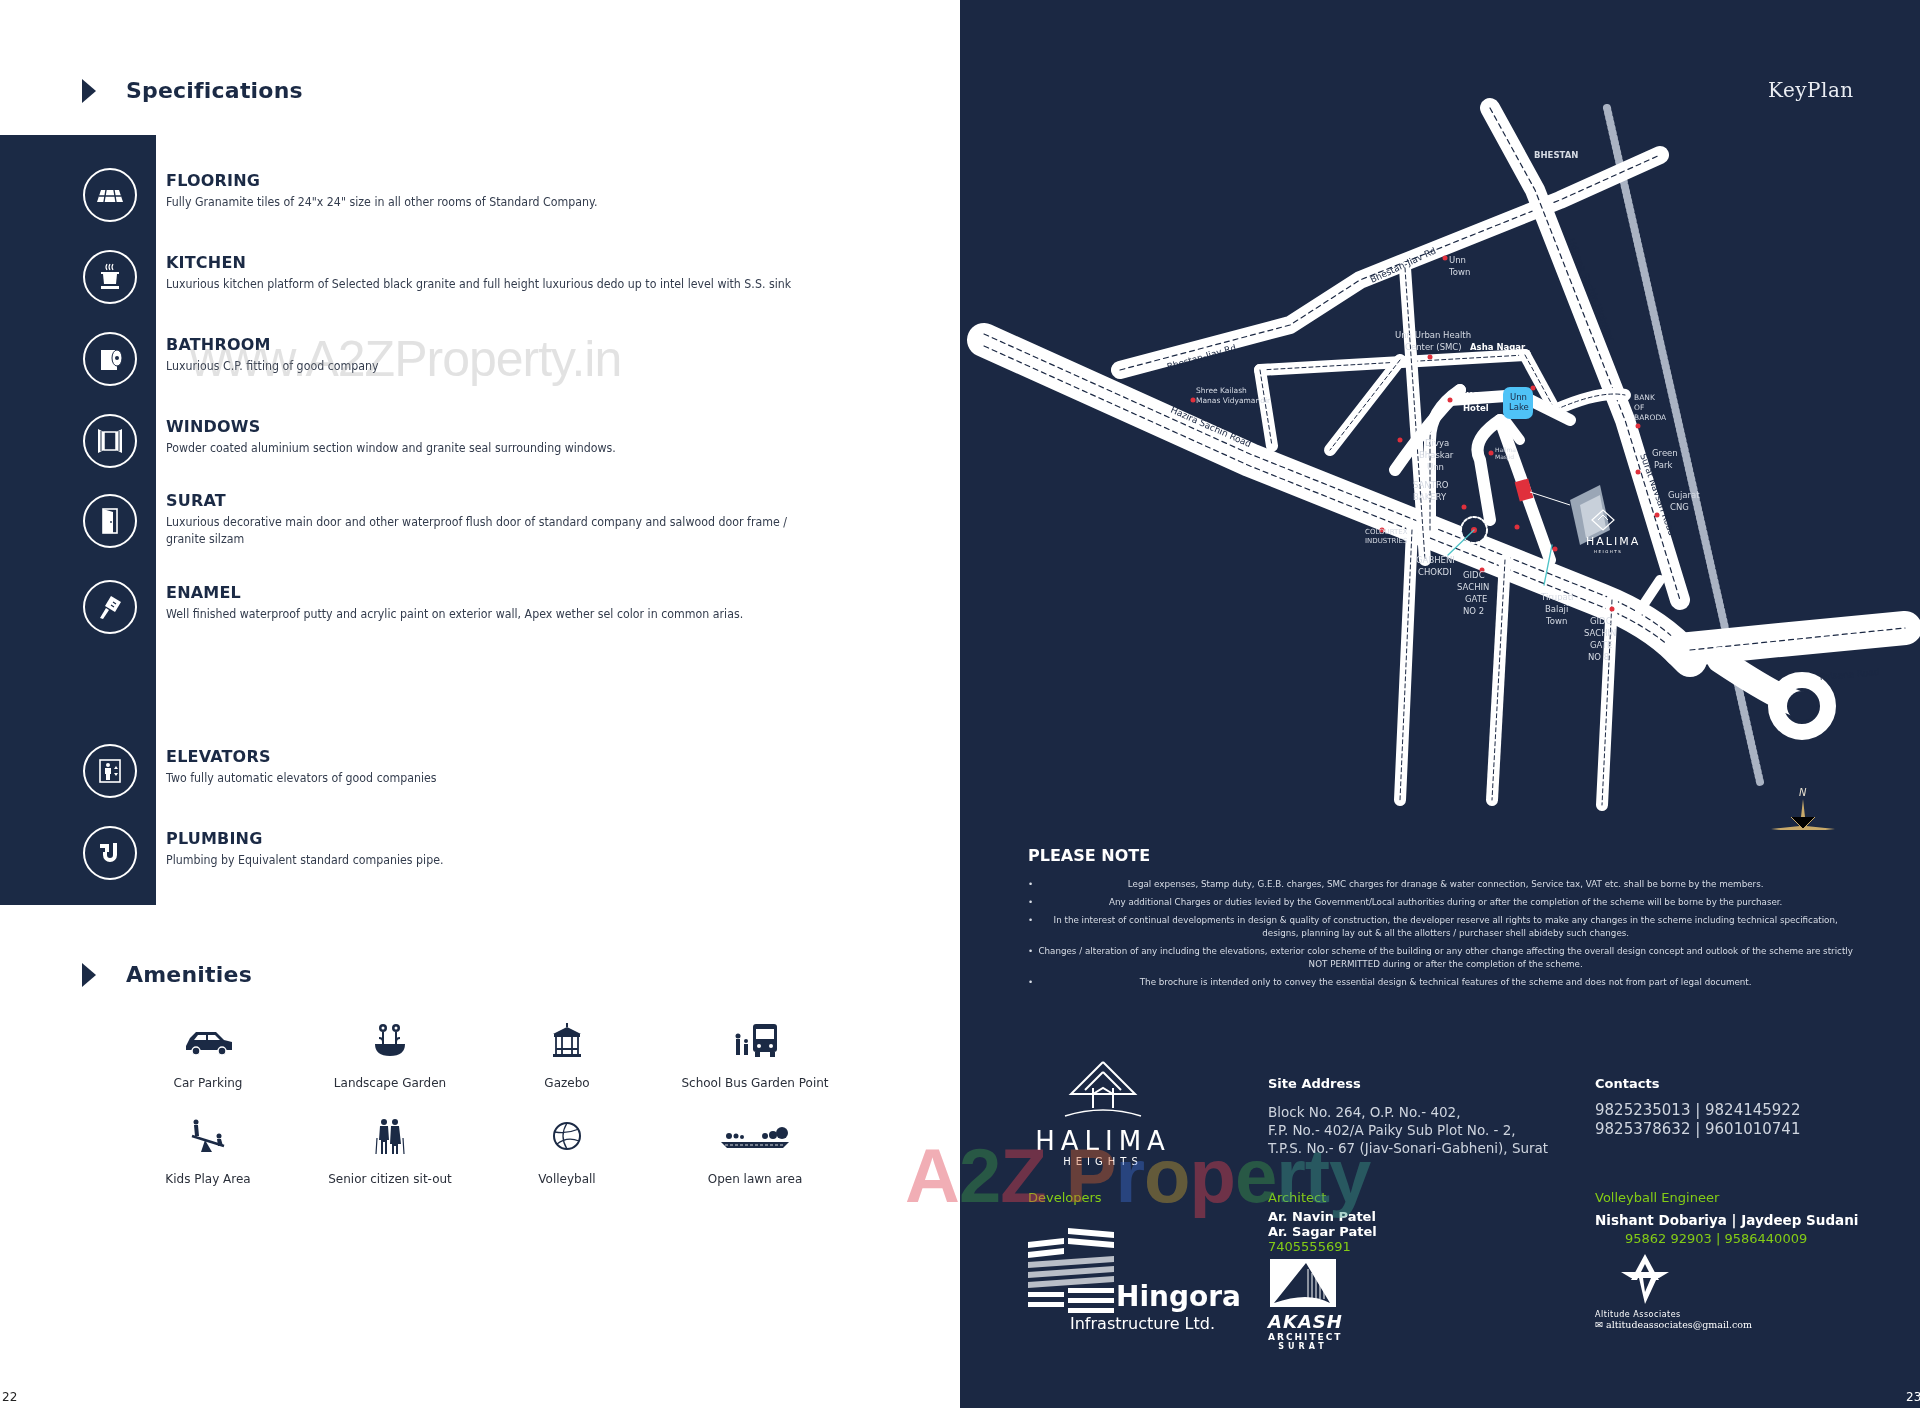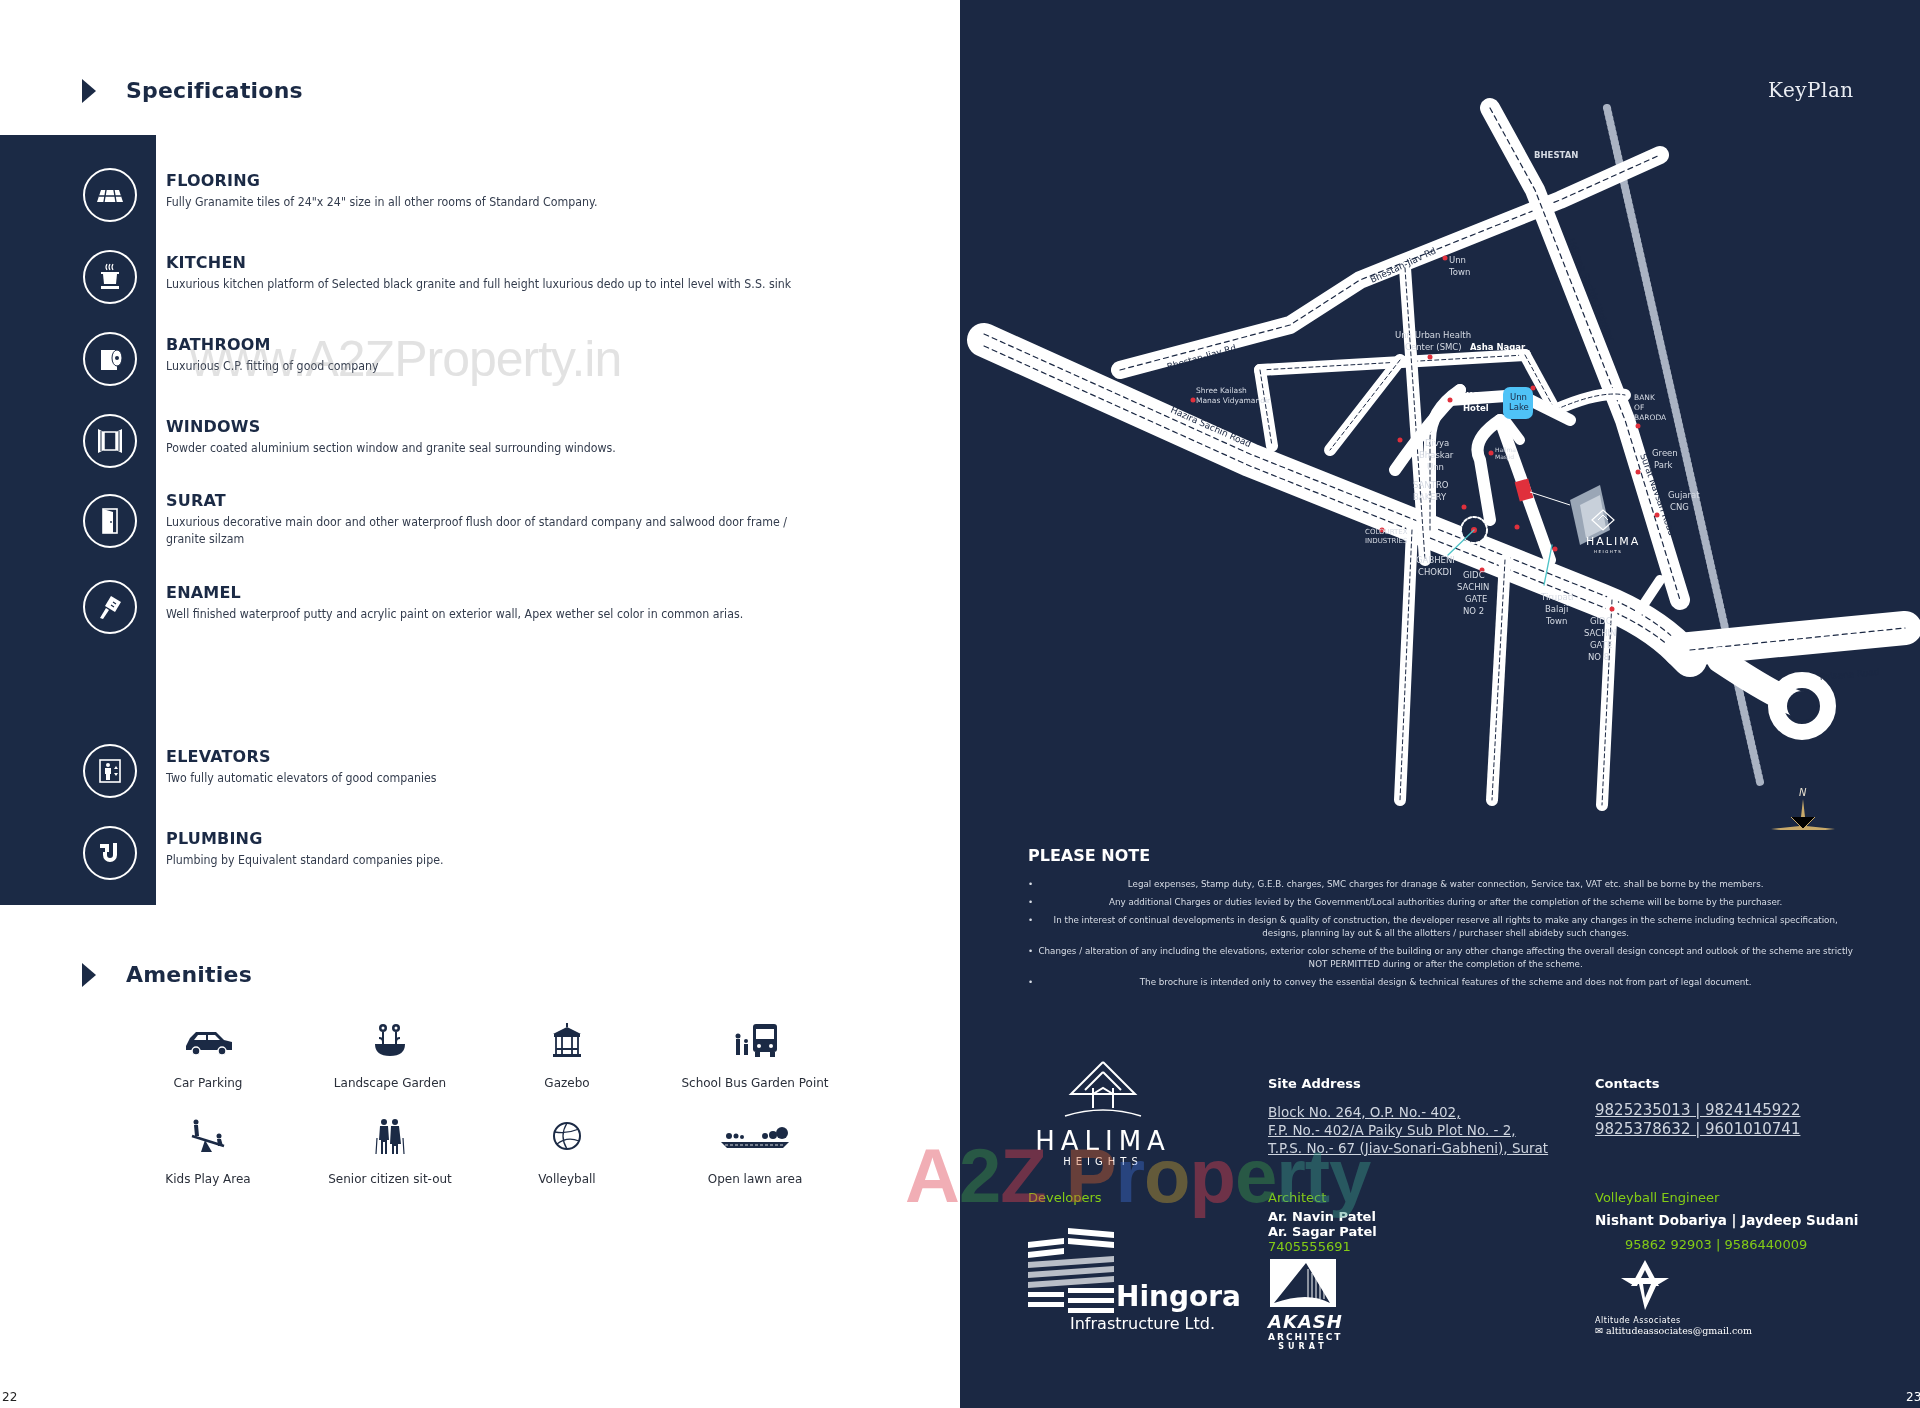--- a/index.html
+++ b/index.html
@@ -38,21 +38,21 @@
 
   .note { position: absolute; left: 68px; top: 846px; width: 830px; }
   .note h3 { font-family: "DejaVu Sans", sans-serif; font-size: 16px; font-weight: bold; color: #ffffff; margin-bottom: 12px; }
   .note ul { list-style: none; text-align: center; }
   .note li { position: relative; padding-left: 8px; font-family: "DejaVu Sans", sans-serif; font-size: 9.5px; line-height: 13px; color: #d8dde6; margin-bottom: 5px; transform: scaleX(0.92); transform-origin: left; width: 900px; }
   .note li::before { content: "\2022"; position: absolute; left: 0; }
 
   .footer-col { position: absolute; font-family: "DejaVu Sans", sans-serif; color: #dfe3ea; }
   .f-head { font-size: 13px; font-weight: bold; color: #ffffff; }
   .f-light { font-size: 13px; color: #84cc16; }
-  .f-body { font-size: 13.5px; line-height: 18px; color: #cfd5df; text-decoration: underline; }
+  .f-body { font-size: 13.5px; line-height: 18px; color: #cfd5df; }
   .f-bold { font-size: 13px; font-weight: bold; color: #ffffff; line-height: 15px; }
 
   .watermark2 { position: absolute; left: 905px; top: 1132px; font-family: "Liberation Sans", sans-serif; font-size: 76px; font-weight: bold; letter-spacing: -1px; opacity: 0.42; }
   .watermark2 span:nth-child(1){ color:#e04050; }
   .watermark2 span:nth-child(2){ color:#3a9a48; }
   .watermark2 span:nth-child(3){ color:#e04050; }
   .watermark2 span:nth-child(4){ color:#3a6bd0; }
   .watermark2 span:nth-child(5){ color:#d06030; }
   .watermark2 span:nth-child(6){ color:#3a6bd0; }
   .watermark2 span:nth-child(7){ color:#c8a030; }
@@ -504,21 +504,21 @@
 
   <div class="footer-col" style="left:635px;top:1076px;width:300px">
     <div class="f-head" style="margin-bottom:10px">Contacts</div>
     <div class="f-body" style="font-size:15px;line-height:19px">9825235013 | 9824145922</div>
     <div class="f-body" style="font-size:15px;line-height:19px">9825378632 | 9601010741</div>
   </div>
 
   <div class="footer-col" style="left:635px;top:1190px;width:300px">
     <div class="f-light" style="margin-bottom:8px">Volleyball Engineer</div>
     <div class="f-bold" style="font-size:13.5px">Nishant Dobariya | Jaydeep Sudani</div>
-    <div class="f-light" style="margin-left:30px;margin-top:9px">95862 92903 | 9586440009</div>
+    <div class="f-light" style="margin-left:30px;margin-top:3px">95862 92903 | 9586440009</div>
     <svg width="56" height="56" viewBox="0 0 56 56" style="margin-left:22px;margin-top:4px">
       <path d="M28 4 L14 30 L20 30 L28 14 L36 30 L42 30 Z" fill="#fff"></path>
       <path d="M4 22 L52 22 L42 28 L14 28 Z" fill="#fff"></path>
       <path d="M22 28 L28 54 L40 28 L34 28 L28 42 L26 28 Z" fill="#fff"></path>
     </svg>
     <div style="font-size:8px;color:#fff;letter-spacing:0.5px">Altitude Associates</div>
     <div style="font-size:9.5px;color:#fff;font-family:'DejaVu Serif',serif">✉ <span>altitudeassociates@gmail.com</span></div>
   </div>
 
   <div class="page-num" style="left:946px;top:1390px;color:#fff">23</div>

